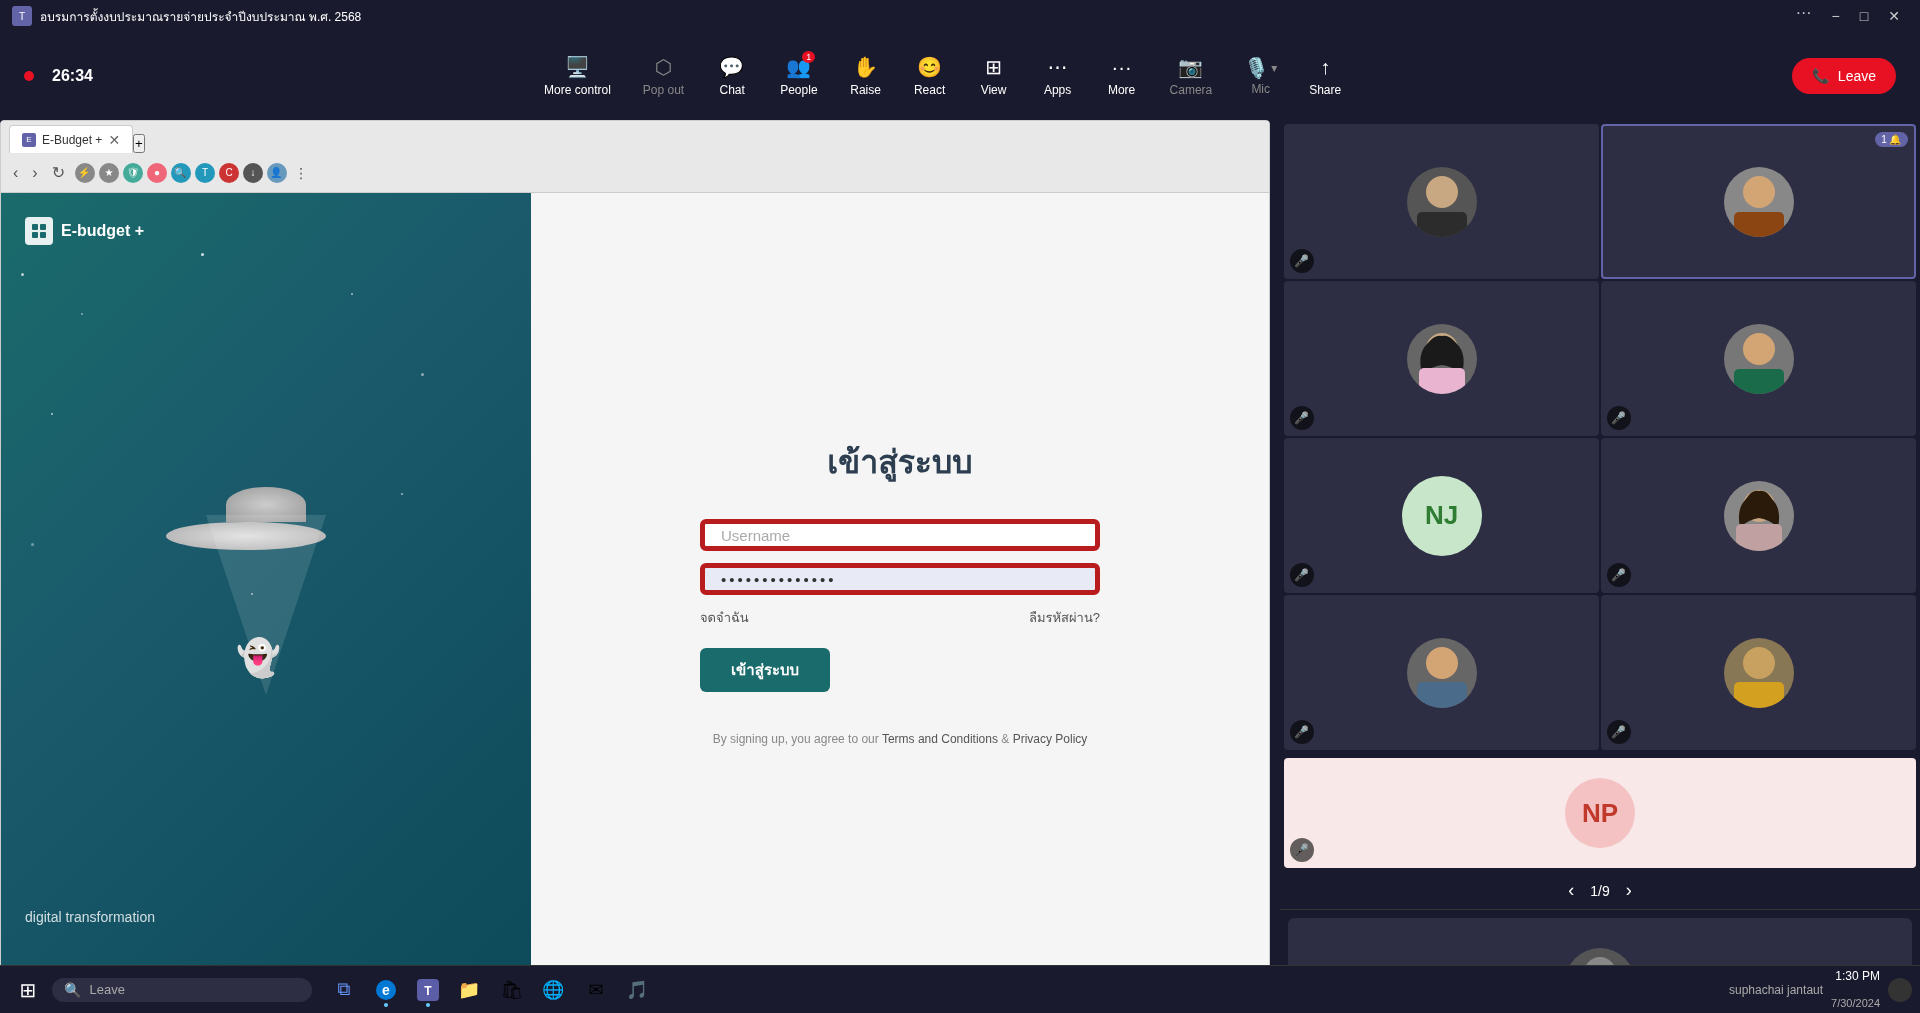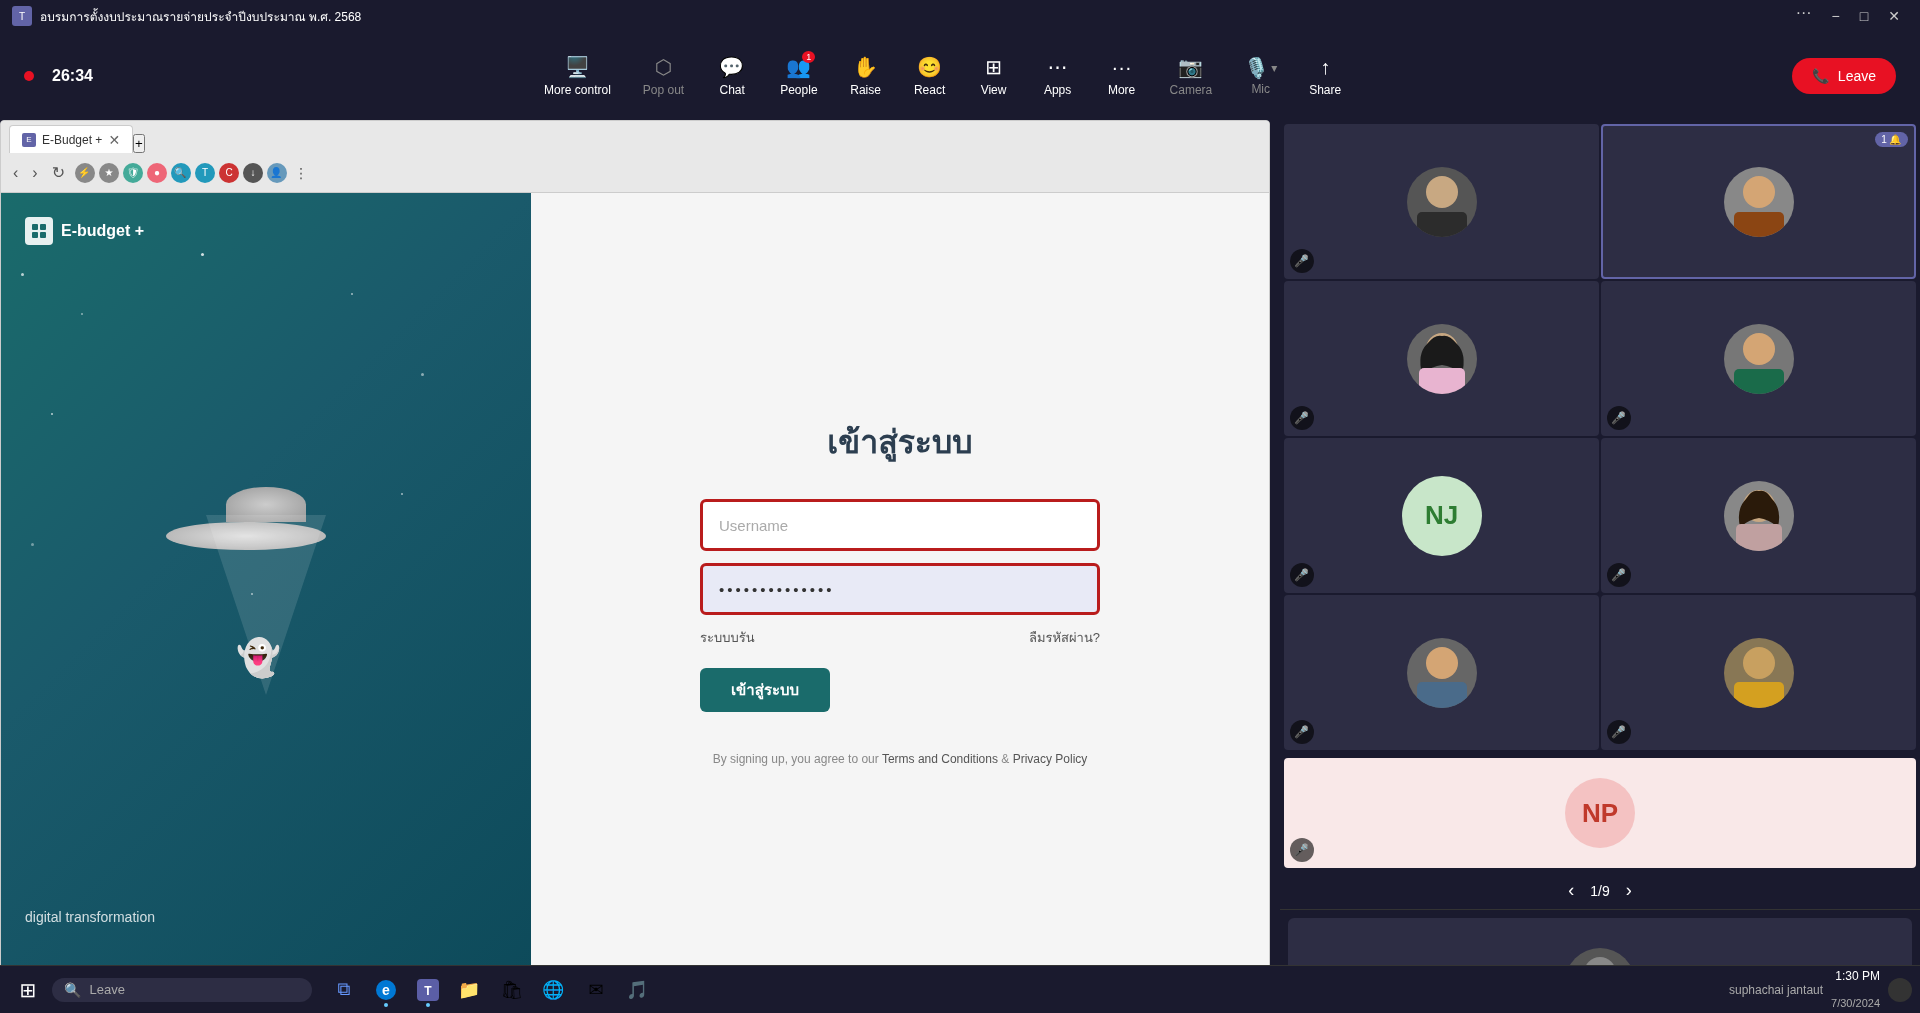--- a/index.html
+++ b/index.html
@@ -87,21 +87,21 @@
     .ebudget-subtitle { font-size: 14px; opacity: 0.8; }
 
     
     .ebudget-right {
       flex: 1; background: #f5f5f5; display: flex; flex-direction: column;
       align-items: center; justify-content: center; padding: 60px;
     }
     .login-form { width: 400px; }
     .login-heading { font-size: 32px; font-weight: 700; color: #2c3e50; text-align: center; margin-bottom: 32px; }
     .login-input {
-      width: 100%; height: 52px; border: 3px solid #b91c1c; border-radius: 6px;
+      width: 100%; height: 32px; border: 5px solid #b91c1c; border-radius: 6px;
       padding: 0 16px; font-size: 15px; background: #fff; margin-bottom: 12px;
       outline: none; color: #333;
     }
     .login-input::placeholder { color: #aaa; }
     .login-input.password-field { letter-spacing: 3px; background: #e8eaf6; }
     .login-row { display: flex; justify-content: space-between; margin-bottom: 20px; font-size: 13px; color: #555; }
     .login-link { color: #555; cursor: pointer; text-decoration: none; }
     .login-btn {
       background: #1a6b6b; color: #fff; border: none; border-radius: 6px;
       width: 130px; height: 44px; font-size: 15px; cursor: pointer; font-weight: 600;
@@ -337,21 +337,21 @@
           <div class="ebudget-subtitle">digital transformation</div>
         </div>
       </div>
 
       <div class="ebudget-right">
         <div class="login-form">
           <h2 class="login-heading">เข้าสู่ระบบ</h2>
           <input class="login-input" type="text" placeholder="Username" style="">
           <input class="login-input password-field" type="password" value="••••••••••••••" style="">
           <div class="login-row">
-            <span style="cursor:pointer;">ระบบบรัน</span>
+            <span style="cursor:pointer;">จดจำฉัน</span>
             <a class="login-link">ลืมรหัสผ่าน?</a>
           </div>
           <button class="login-btn">
             <span>เข้าสู่ระบบ</span>
           </button>
           <div class="login-terms">
             <span>By signing up, you agree to our </span>
             <a style="color:#555;">Terms and Conditions</a>
             <span> &amp; </span>
             <a style="color:#555;">Privacy Policy</a>

